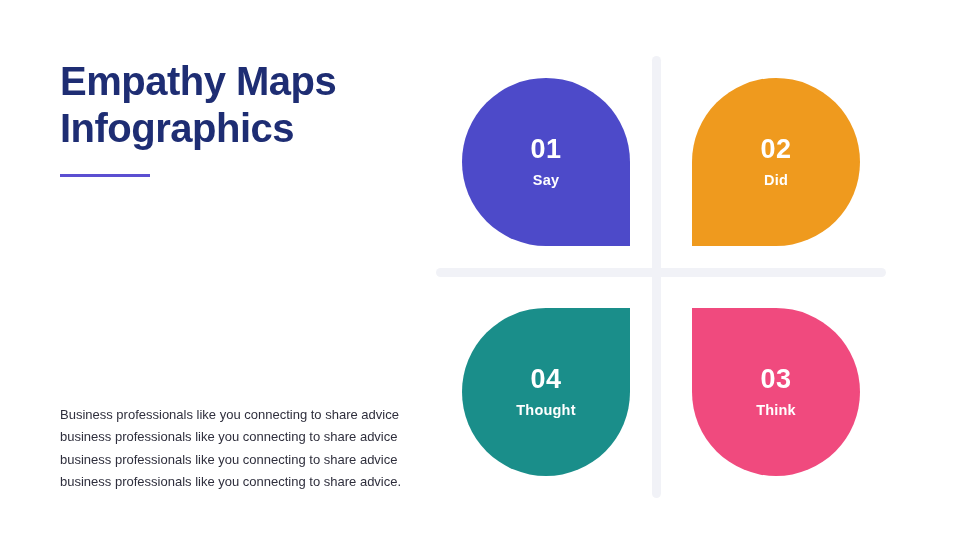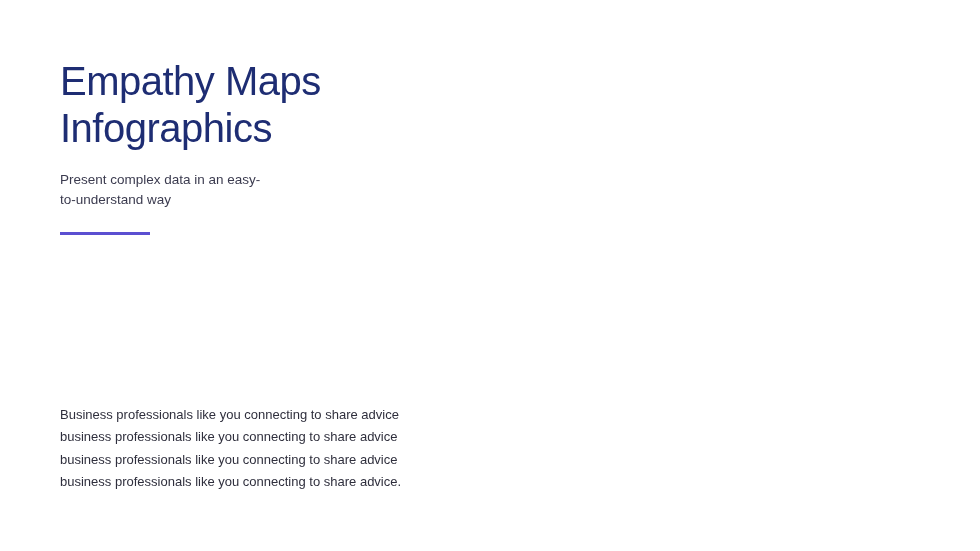--- a/index.html
+++ b/index.html
@@ -22,21 +22,21 @@
 
   
   .left-col {
     position: absolute;
     left: 60px;
     top: 58px;
     width: 350px;
   }
   .title {
     font-size: 40px;
-    font-weight: normal;
+    font-weight: bold;
     line-height: 1.18;
     color: #1e2d73;
     letter-spacing: -0.5px;
     margin: 0;
     white-space: pre-line;
   }
   .subtitle {
     margin-top: 18px;
     font-size: 13.5px;
     line-height: 1.45;
@@ -116,21 +116,43 @@
   .petal-4 { left: 26px;  top: 252px; border-radius: 50% 0 50% 50%; }
 </style>
 </head>
 <body>
 
 <div class="slide">
 
   <div class="left-col">
     <h1 class="title" style="color: rgb(30, 45, 115);">Empathy Maps
 Infographics</h1>
-    <div class="subtitle">Present complex data in an easy-
-to-understand way</div>
     <div class="accent-rule" style="background: rgb(91, 79, 209);"></div>
   </div>
 
   <div class="body-copy">Business professionals like you connecting to share advice business professionals like you connecting to share advice business professionals like you connecting to share advice business professionals like you connecting to share advice.</div>
 
+  <div class="diagram">
+    <div class="cross-v" style="background: rgb(241, 242, 247);"></div>
+    <div class="cross-h" style="background: rgb(241, 242, 247);"></div>
+
+    <div class="petal petal-1" style="background: rgb(77, 74, 201);">
+      <div class="num">01</div>
+      <div class="lbl">Say</div>
+    </div>
+
+    <div class="petal petal-2" style="background: rgb(239, 154, 30);">
+      <div class="num">02</div>
+      <div class="lbl">Did</div>
+    </div>
+
+    <div class="petal petal-3" style="background: rgb(240, 74, 126);">
+      <div class="num">03</div>
+      <div class="lbl">Think</div>
+    </div>
+
+    <div class="petal petal-4" style="background: rgb(26, 142, 138);">
+      <div class="num">04</div>
+      <div class="lbl">Thought</div>
+    </div>
+  </div>
 
 </div>
 
 </body></html>

